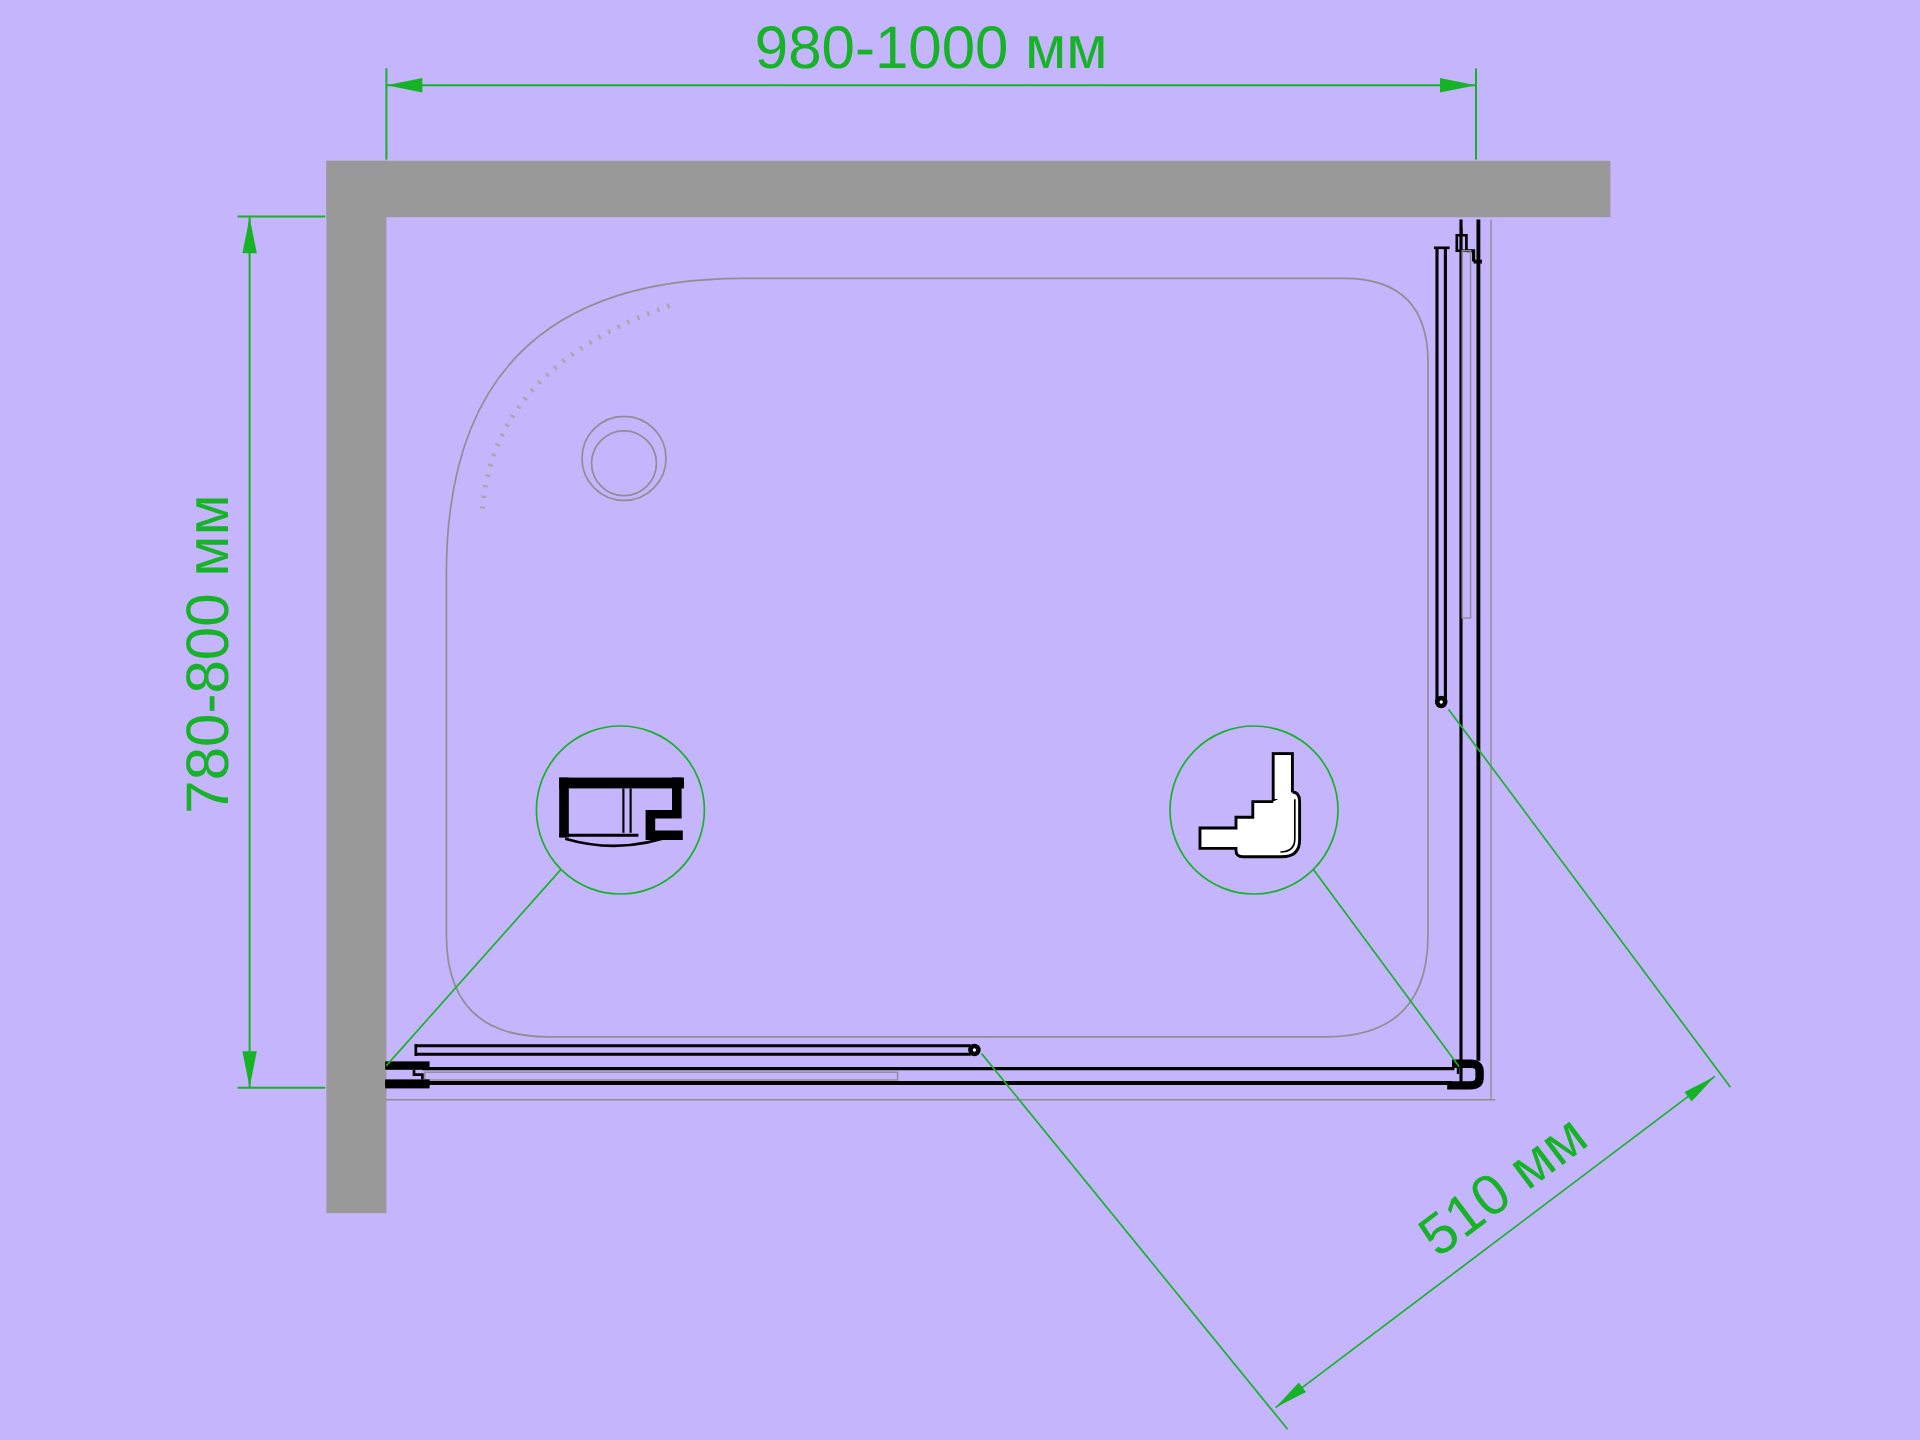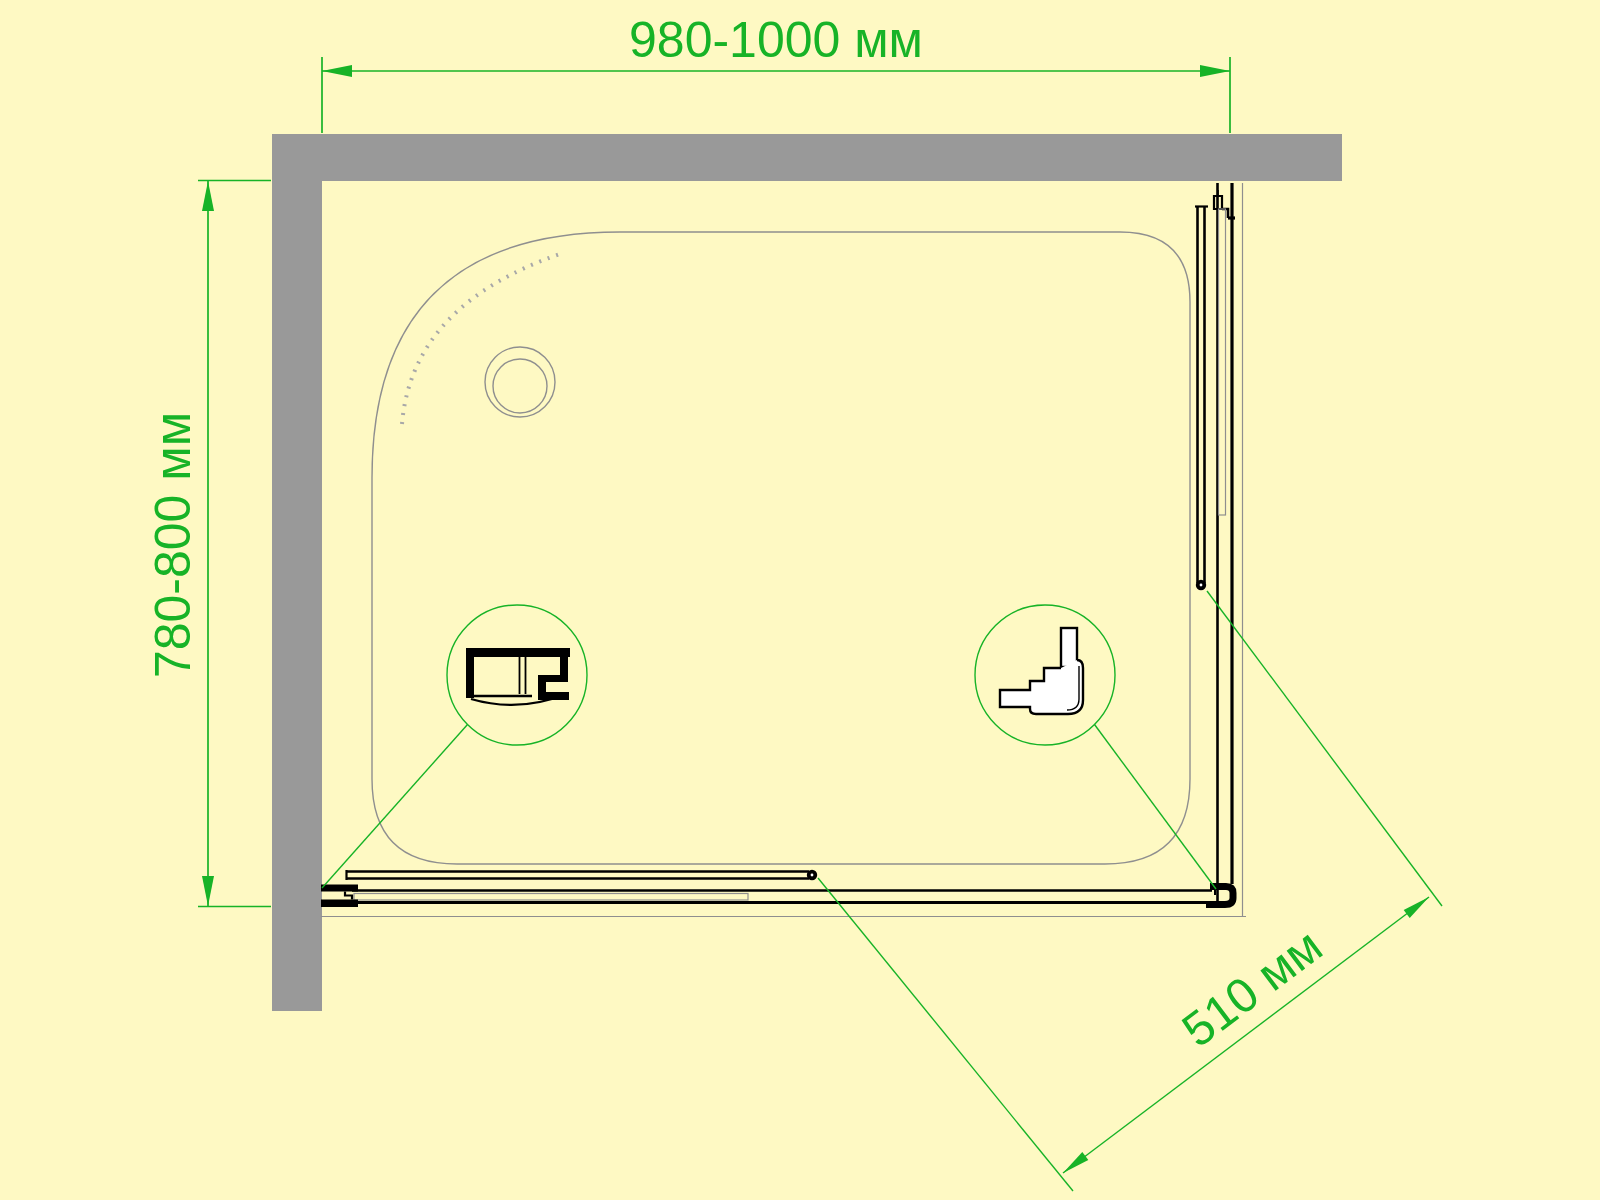--- a/index.html
+++ b/index.html
@@ -1,16 +1,16 @@
 <!DOCTYPE html>
 <html style="--dimension_green: #17b327; --wall_gray: #999999; --tray_line_gray: #8f8f8f; --profile_black: #000000;"><head>
 <meta charset="utf-8">
 <style>
   html,body{margin:0;padding:0;background:#ffffff;}
-  #stage{position:relative;width:1600px;height:1200px;background:#fef9c3;overflow:hidden;}
+  #stage{position:relative;width:1600px;height:1200px;background:#c4b5fd;overflow:hidden;}
   svg{position:absolute;left:0;top:0;}
   .wall{fill:var(--wall_gray);stroke:none;}
   .tray{stroke:var(--tray_line_gray);stroke-width:1.4;fill:none;}
   .trayserr{stroke:#a8a8a8;stroke-width:4;fill:none;stroke-dasharray:2 7;}
   .blk2{stroke:var(--profile_black);stroke-width:2.2;fill:none;}
   .blk25{stroke:var(--profile_black);stroke-width:2.6;fill:none;}
   .blk3{stroke:var(--profile_black);stroke-width:3.2;fill:none;}
   .blk7{stroke:var(--profile_black);stroke-width:7;fill:none;}
   .blkf{fill:var(--profile_black);stroke:none;}
   .gry{stroke:var(--tray_line_gray);stroke-width:1.2;fill:none;}

